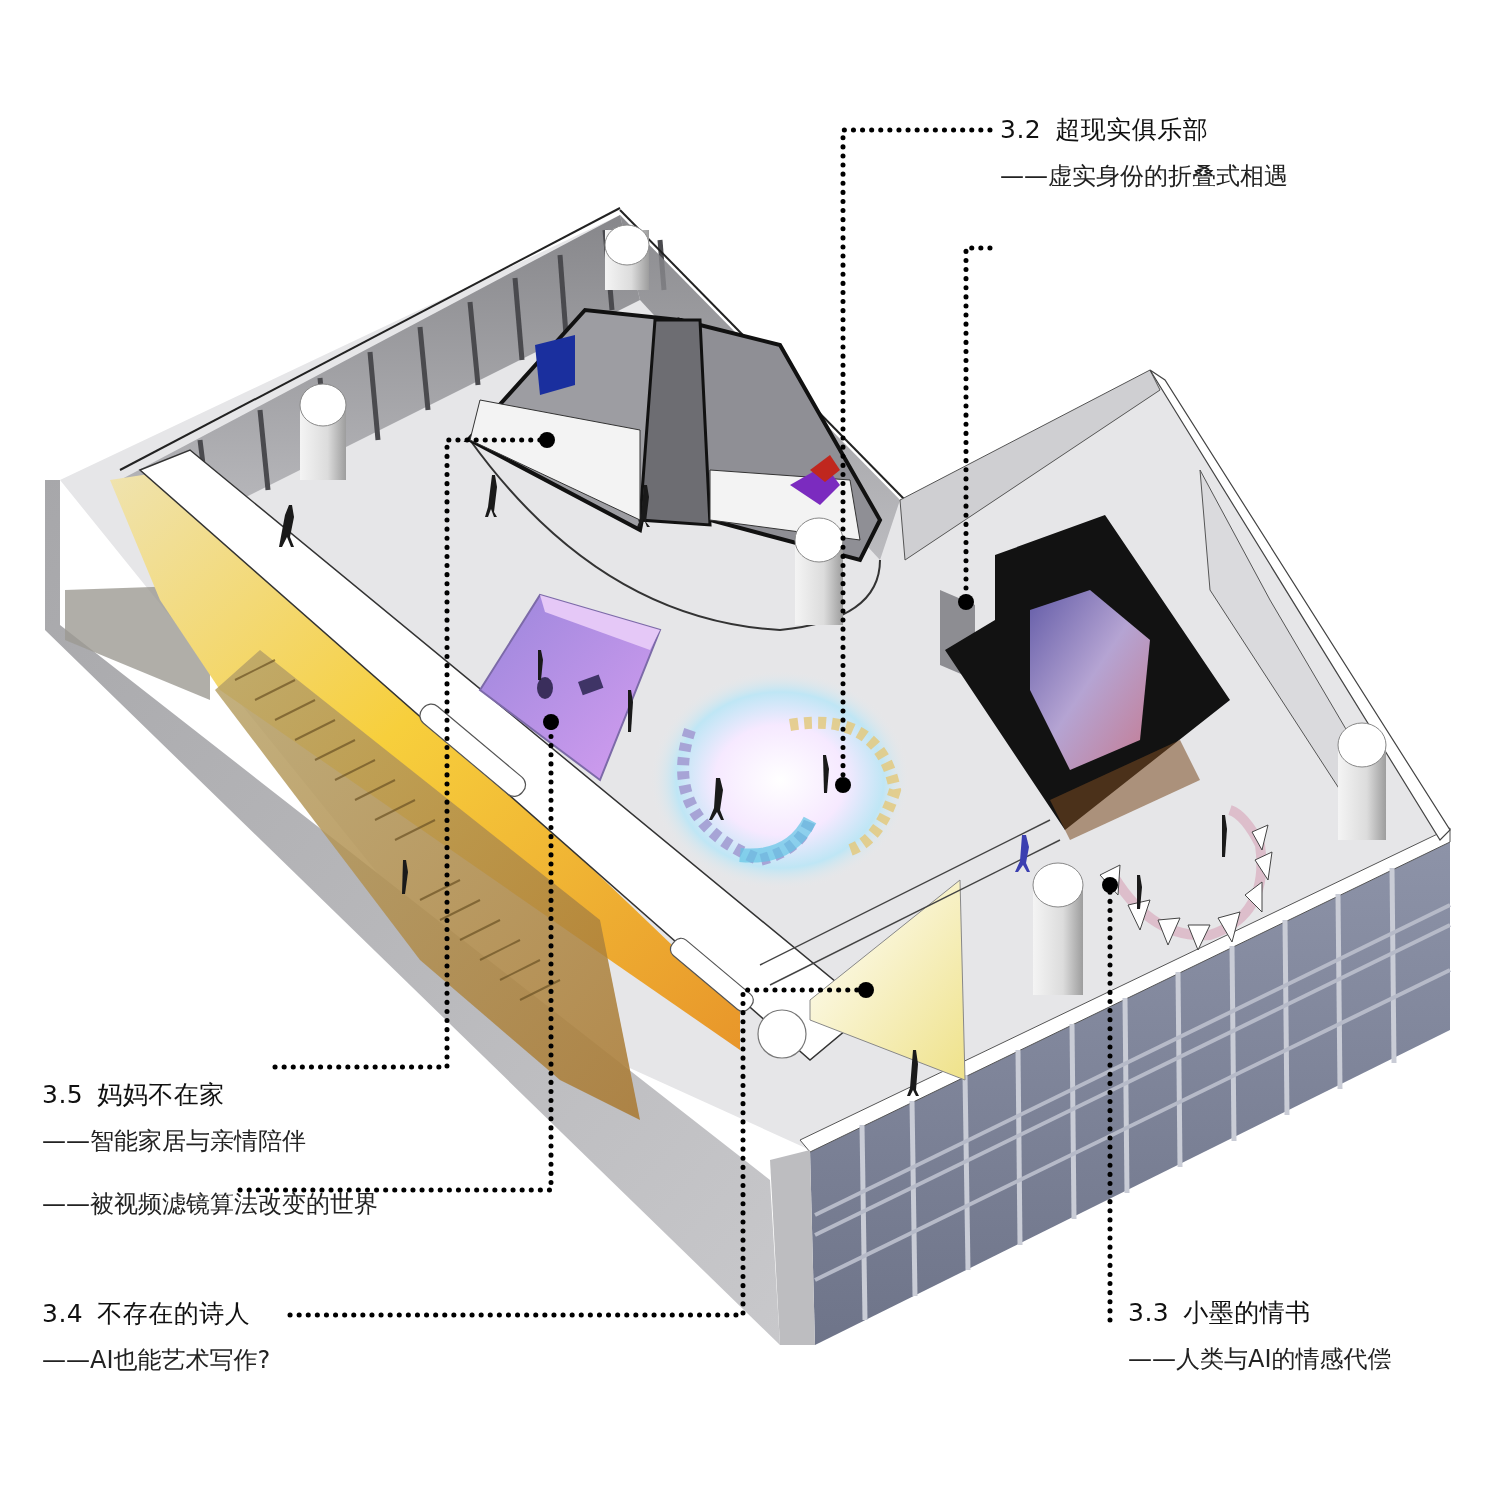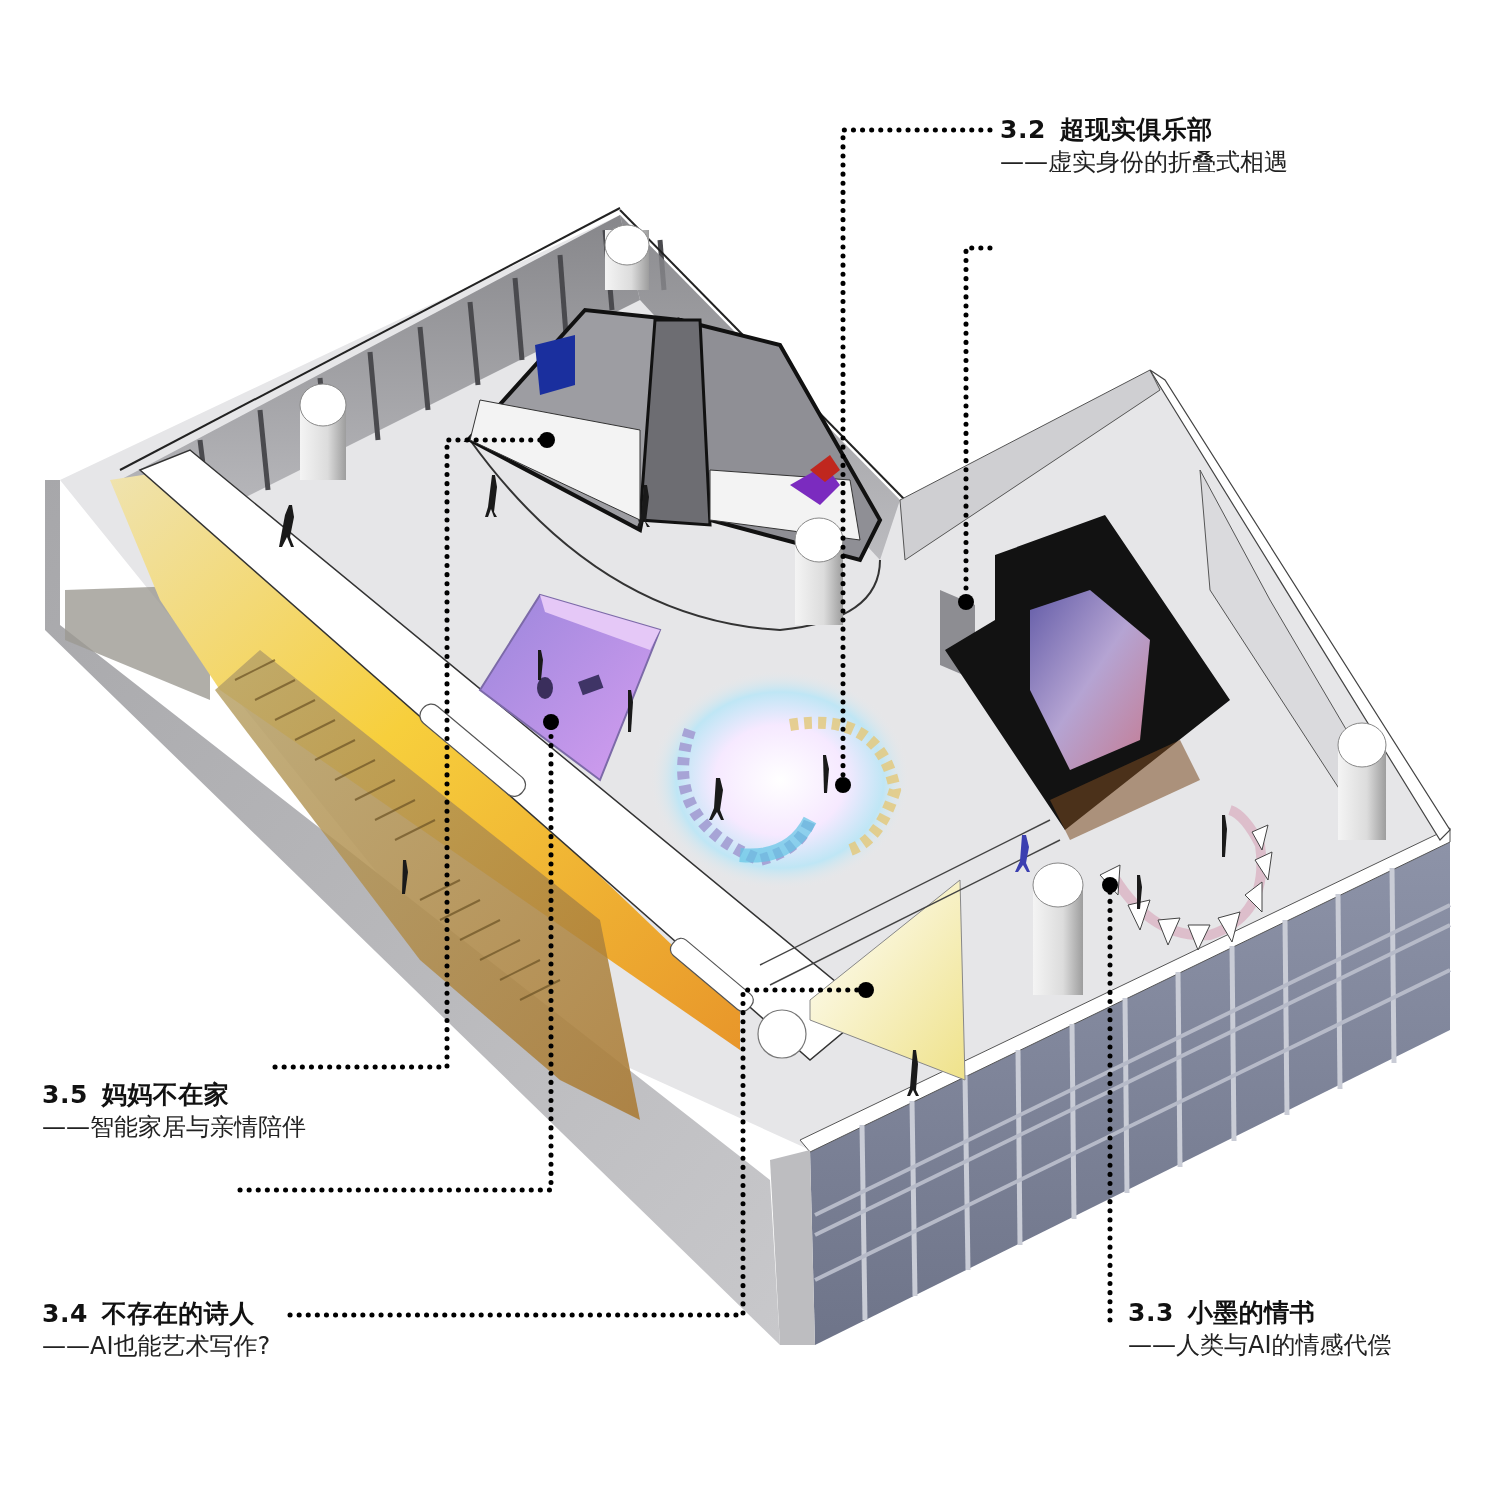--- a/index.html
+++ b/index.html
@@ -1,22 +1,22 @@
 <!DOCTYPE html>
 <html><head>
 <meta charset="utf-8">
 <style>
   html, body { margin: 0; padding: 0; background: #ffffff; }
   body { width: 1500px; height: 1500px; position: relative; overflow: hidden;
          font-family: "DejaVu Sans", "Liberation Sans", sans-serif; }
   #diagram { position: absolute; left: 0; top: 0; width: 1500px; height: 1500px; }
   .label { position: absolute; color: #111; white-space: nowrap; }
-  .label .title { font-weight: bold; font-size: 25px; line-height: 32px; letter-spacing: 0.5px; }
+  .label .title { font-weight: normal; font-size: 25px; line-height: 32px; letter-spacing: 0.5px; }
   .label .title .num { margin-right: 14px; }
-  .label .sub { font-size: 24px; line-height: 32px; color: #222; }
+  .label .sub { font-size: 24px; line-height: 32px; margin-top: 14px; color: #222; }
 </style>
 </head>
 <body>
 
 <svg id="diagram" viewBox="0 0 1500 1500" xmlns="http://www.w3.org/2000/svg">
   <defs>
     <linearGradient id="gStair" x1="0" y1="0" x2="1" y2="1">
       <stop offset="0" stop-color="#efe3b0"></stop>
       <stop offset="0.45" stop-color="#f7cf3c"></stop>
       <stop offset="1" stop-color="#e8962a"></stop>
@@ -239,20 +239,21 @@
 
 <div class="label" style="left:1000px; top:234px;">
 </div>
 
 <div class="label" style="left:42px; top:1079px;">
   <div class="title"><span class="num">3.5</span><span>妈妈不在家</span></div>
   <div class="sub">——智能家居与亲情陪伴</div>
 </div>
 
 <div class="label" style="left:42px; top:1174px;">
+  <div class="sub">——被视频滤镜算法改变的世界</div>
 </div>
 
 <div class="label" style="left:42px; top:1298px;">
   <div class="title"><span class="num">3.4</span><span>不存在的诗人</span></div>
   <div class="sub">——AI也能艺术写作?</div>
 </div>
 
 <div class="label" style="left:1128px; top:1297px;">
   <div class="title"><span class="num">3.3</span><span>小墨的情书</span></div>
   <div class="sub">——人类与AI的情感代偿</div>

